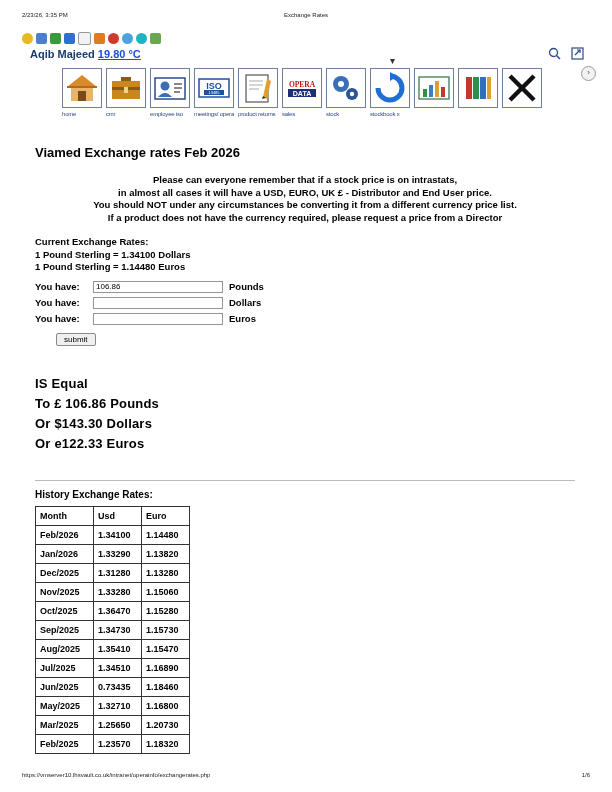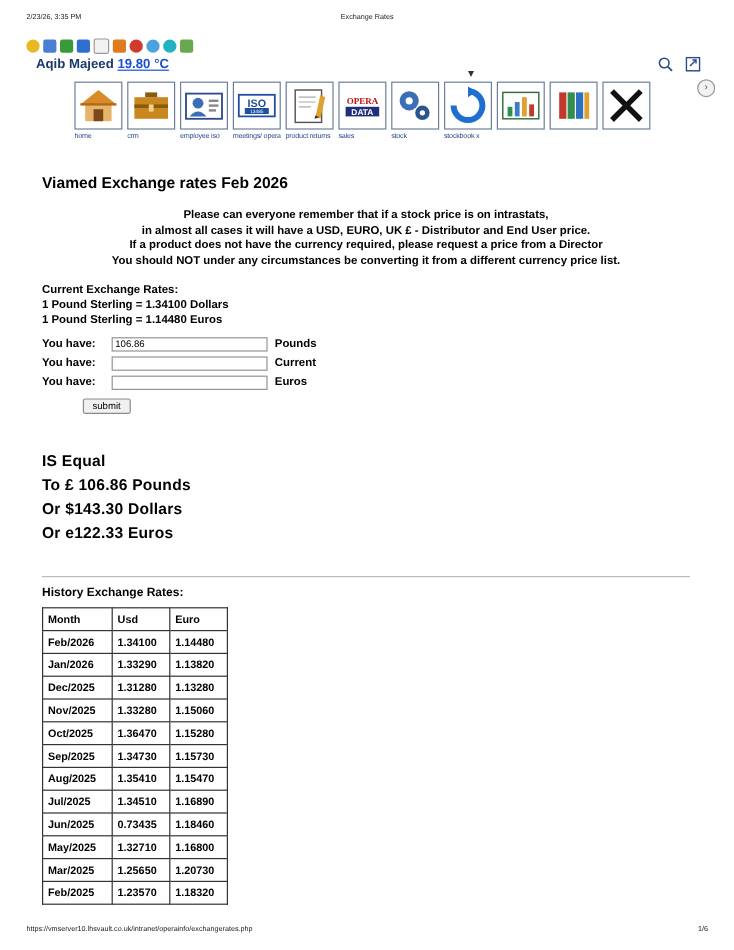--- a/index.html
+++ b/index.html
@@ -221,21 +221,21 @@
     box-sizing: border-box;
     color: #000;
   }
   .funit {
     font-size: 9.5px;
     font-weight: bold;
     margin-left: 6px;
   }
   .submit-btn {
     margin-top: 3px;
-    margin-left: 34px;
+    margin-left: 21px;
     font-size: 8px;
     font-family: "Liberation Sans", sans-serif;
     padding: 1px 7px;
     border: 1px solid #8a8a8a;
     background: #f0f0f0;
     color: #000;
     border-radius: 2px;
   }
 
   
@@ -462,42 +462,42 @@
 
   </div>
 
   <div class="content">
 
     <h1 class="title">Viamed Exchange rates Feb 2026</h1>
 
     <div class="para">
       <div>Please can everyone remember that if a stock price is on intrastats,</div>
       <div>in almost all cases it will have a USD, EURO, UK £ - Distributor and End User price.</div>
+      <div>You should NOT under any circumstances be converting it from a different currency price list.</div>
       <div>If a product does not have the currency required, please request a price from a Director</div>
-      <div>You should NOT under any circumstances be converting it from a different currency price list.</div>
     </div>
 
     <div class="spacer12"></div>
 
     <div class="rates-block">
       <div>Current Exchange Rates:</div>
       <div>1 Pound Sterling = 1.34100 Dollars</div>
       <div>1 Pound Sterling = 1.14480 Euros</div>
     </div>
 
     <div class="form-rows">
       <div class="frow">
         <span class="flabel">You have:</span>
         <input class="finput" type="text" value="106.86" style="">
         <span class="funit">Pounds</span>
       </div>
       <div class="frow">
         <span class="flabel">You have:</span>
         <input class="finput" type="text" value="" style="">
-        <span class="funit">Current</span>
+        <span class="funit">Dollars</span>
       </div>
       <div class="frow">
         <span class="flabel">You have:</span>
         <input class="finput" type="text" value="" style="">
         <span class="funit">Euros</span>
       </div>
       <button class="submit-btn">submit</button>
     </div>
 
     <div class="results">

